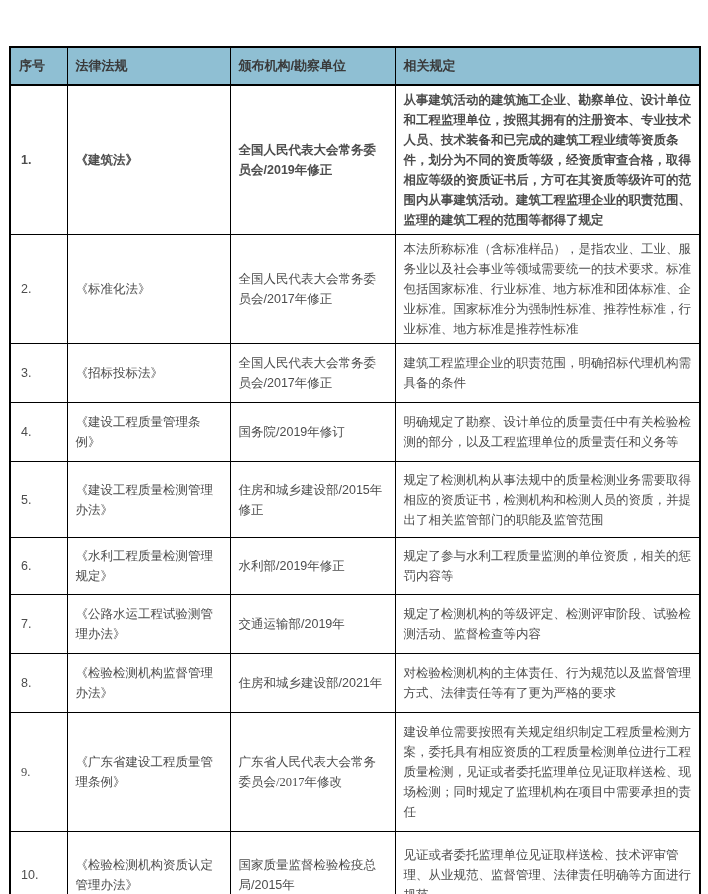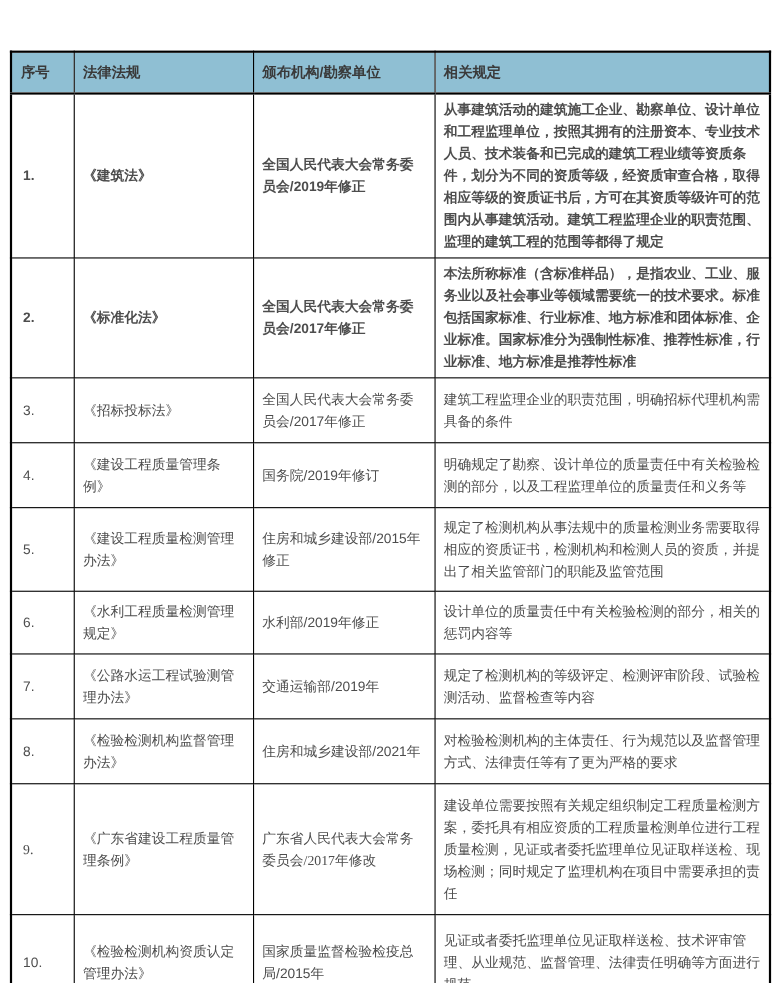--- a/index.html
+++ b/index.html
@@ -37,21 +37,21 @@
     height:28px;
     border-bottom-width:2px;
   }
   .col-no{width:57px;}
   .col-law{width:163px;}
   .col-issuer{width:165px;}
   .col-prov{width:305px;}
   td.cell-no{padding-left:10px;}
   
   tbody tr:nth-child(1) td{height:140px;font-weight:bold;}
-  tbody tr:nth-child(2) td{height:98px;font-weight:bold;}
+  tbody tr:nth-child(2) td{height:98px;}
   tbody tr:nth-child(3) td{height:50px;}
   tbody tr:nth-child(4) td{height:50px;}
   tbody tr:nth-child(5) td{height:67px;}
   tbody tr:nth-child(6) td{height:48px;}
   tbody tr:nth-child(7) td{height:50px;}
   tbody tr:nth-child(8) td{height:50px;}
   tbody tr:nth-child(9) td{height:110px;font-family:Liberation Serif, serif;}
   tbody tr:nth-child(10) td{height:78px;}
   tbody tr:nth-child(11) td{height:82px;}
   .source-line{
@@ -111,21 +111,21 @@
         <tr>
           <td class="cell-no">5.</td>
           <td class="cell-law">《建设工程质量检测管理办法》</td>
           <td class="cell-issuer">住房和城乡建设部/2015年修正</td>
           <td class="cell-prov">规定了检测机构从事法规中的质量检测业务需要取得相应的资质证书，检测机构和检测人员的资质，并提出了相关监管部门的职能及监管范围</td>
         </tr>
         <tr>
           <td class="cell-no">6.</td>
           <td class="cell-law">《水利工程质量检测管理规定》</td>
           <td class="cell-issuer">水利部/2019年修正</td>
-          <td class="cell-prov">设计单位的质量责任中有关检验检测的部分，相关的惩罚内容等</td>
+          <td class="cell-prov">规定了参与水利工程质量监测的单位资质，相关的惩罚内容等</td>
         </tr>
         <tr>
           <td class="cell-no">7.</td>
           <td class="cell-law">《公路水运工程试验测管理办法》</td>
           <td class="cell-issuer">交通运输部/2019年</td>
           <td class="cell-prov">规定了检测机构的等级评定、检测评审阶段、试验检测活动、监督检查等内容</td>
         </tr>
         <tr>
           <td class="cell-no">8.</td>
           <td class="cell-law">《检验检测机构监督管理办法》</td>

